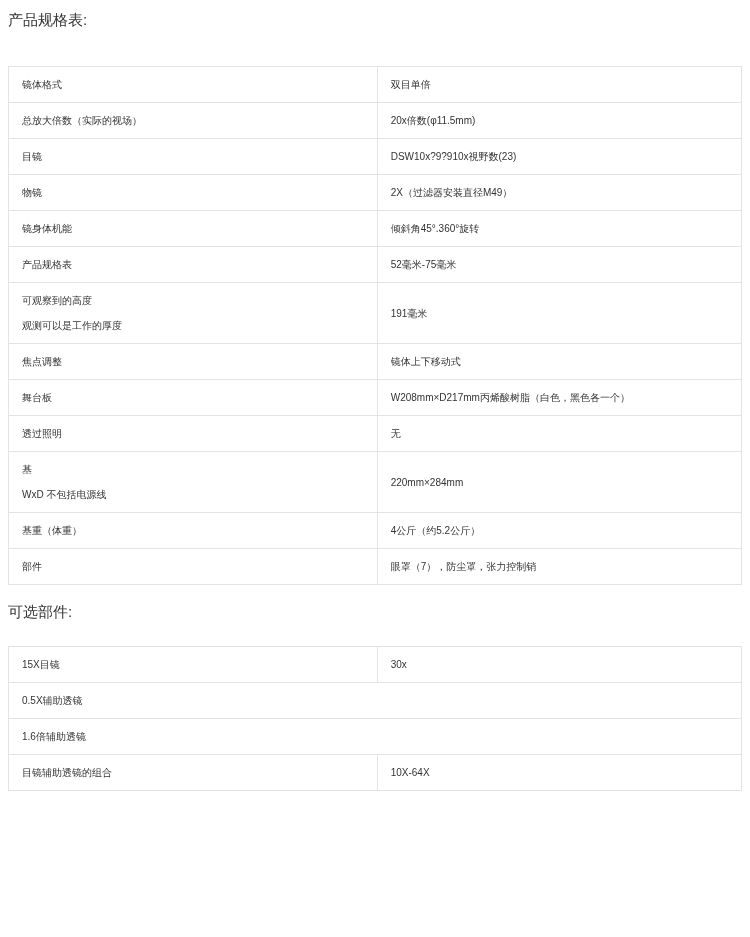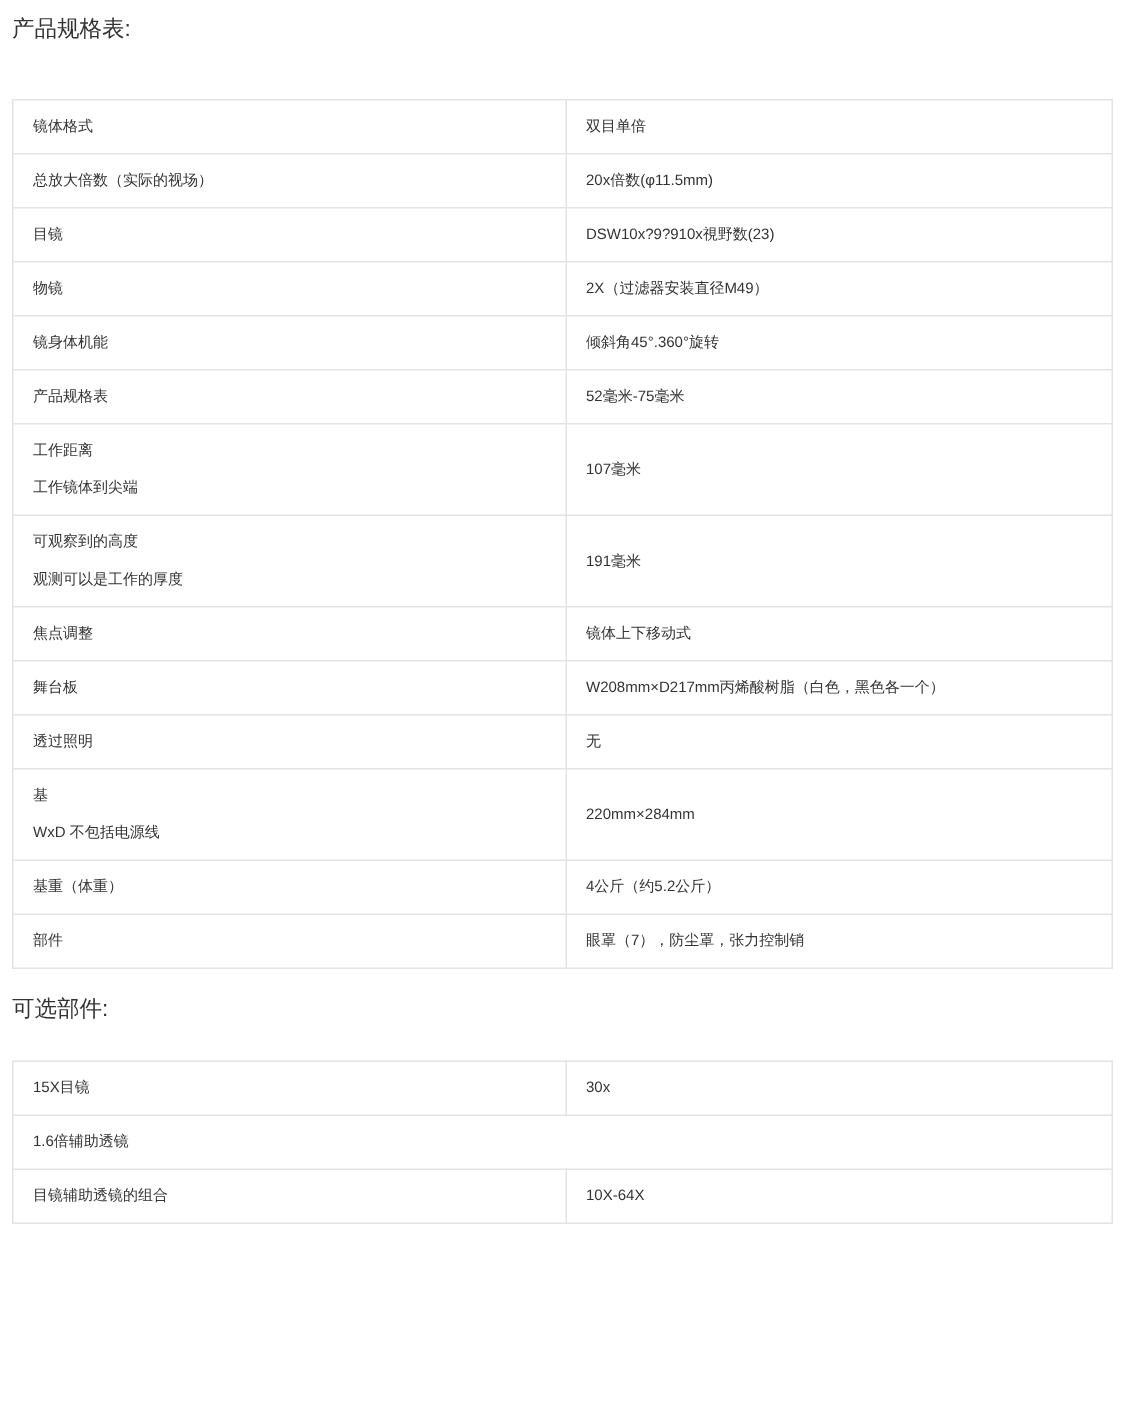--- a/index.html
+++ b/index.html
@@ -81,25 +81,20 @@
       </tr>
       <tr>
         <td class="label">镜身体机能</td>
         <td class="value">倾斜角45°.360°旋转</td>
       </tr>
       <tr>
         <td class="label">产品规格表</td>
         <td class="value">52毫米-75毫米</td>
       </tr>
       <tr>
-        <td class="label">工作距离
-工作镜体到尖端</td>
-        <td class="value">107毫米</td>
-      </tr>
-      <tr>
         <td class="label">可观察到的高度
 观测可以是工作的厚度</td>
         <td class="value">191毫米</td>
       </tr>
       <tr>
         <td class="label">焦点调整</td>
         <td class="value">镜体上下移动式</td>
       </tr>
       <tr>
         <td class="label">舞台板</td>
@@ -127,20 +122,23 @@
 
   <h2 class="section-heading second">可选部件:</h2>
 
   <table class="spec">
     <tbody>
       <tr>
         <td class="label">15X目镜</td>
         <td class="value">30x</td>
       </tr>
       <tr>
+        <td class="label span2" colspan="2">0.5X辅助透镜</td>
+      </tr>
+      <tr>
         <td class="label span2" colspan="2">1.6倍辅助透镜</td>
       </tr>
       <tr>
         <td class="label">目镜辅助透镜的组合</td>
         <td class="value">10X-64X</td>
       </tr>
     </tbody>
   </table>
 
 </div>

